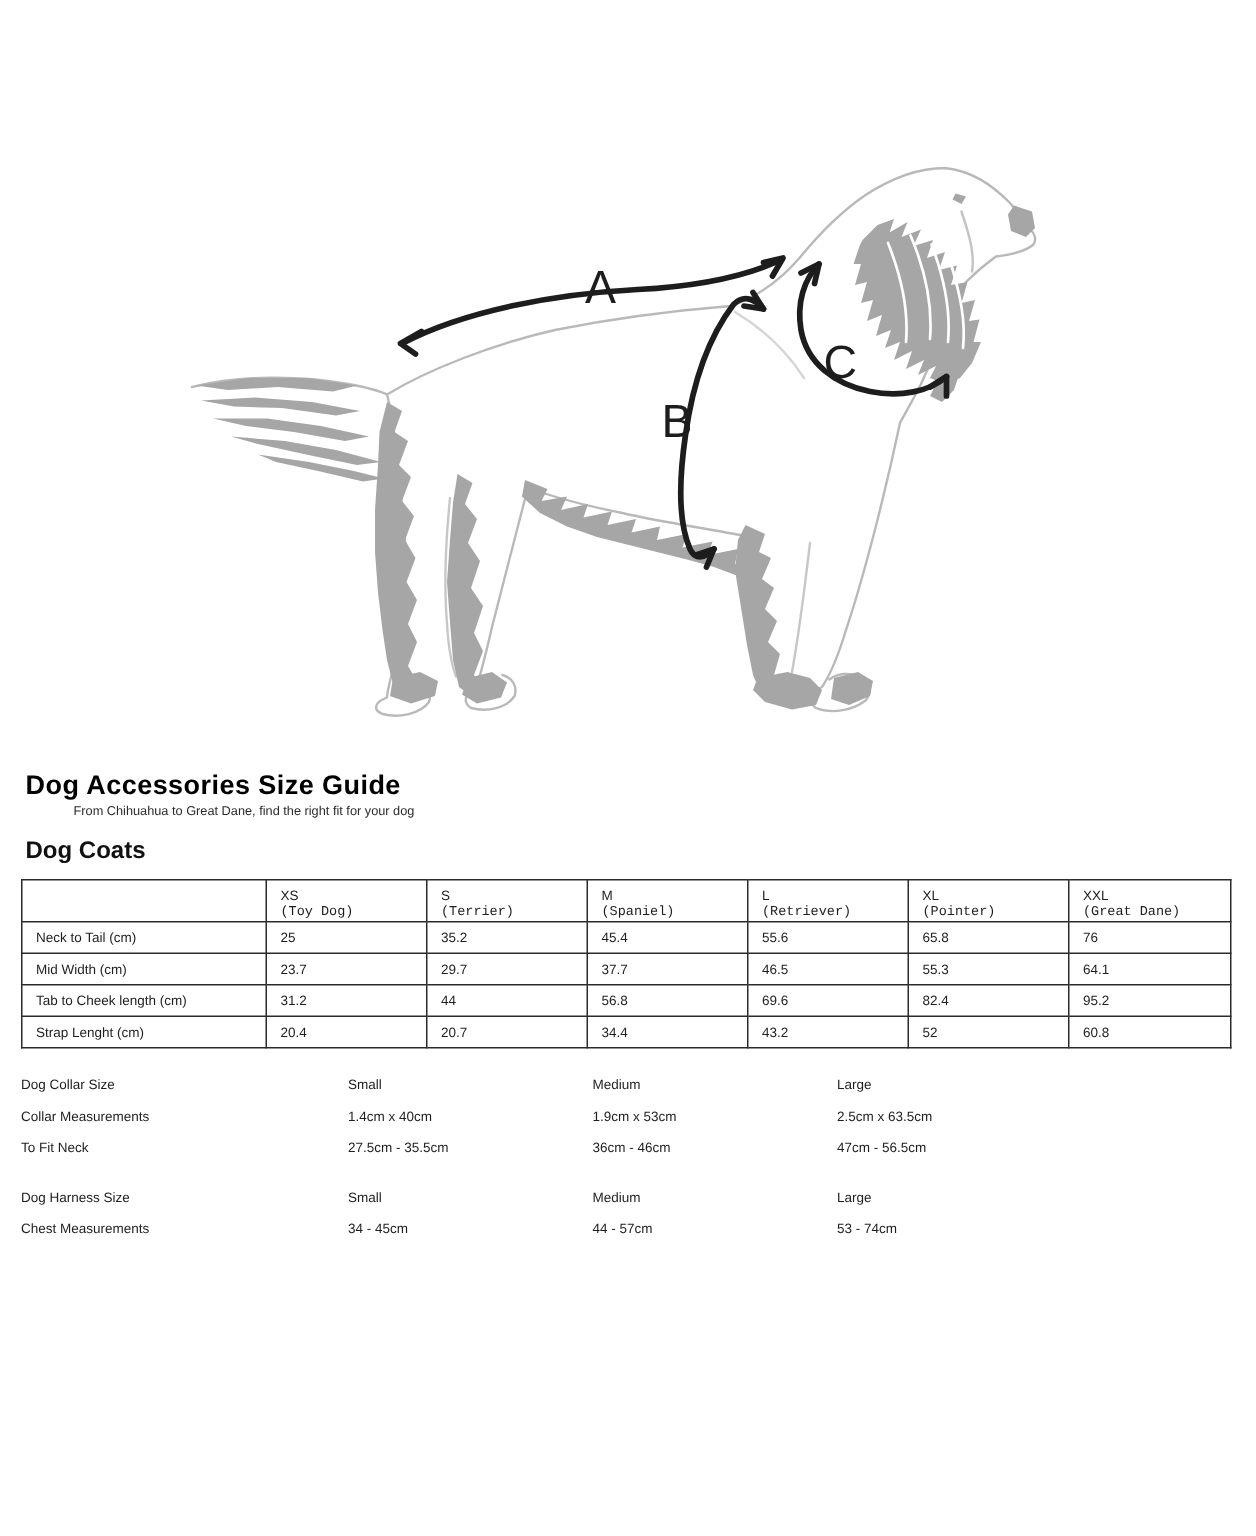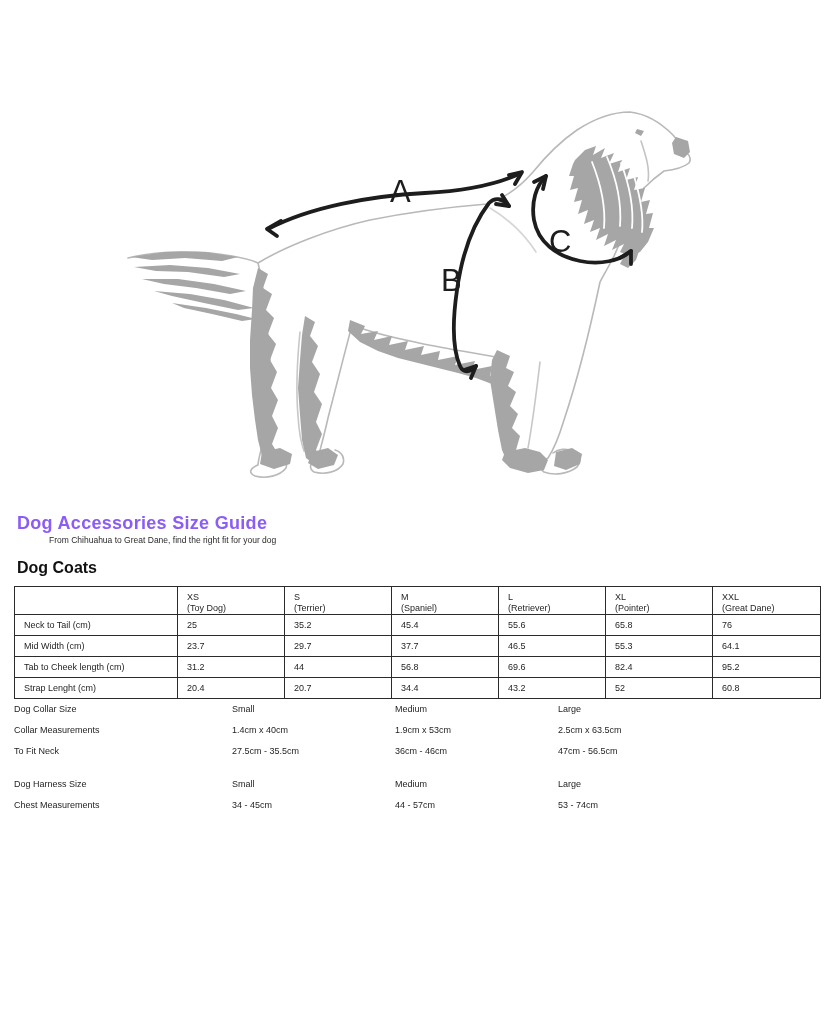--- a/index.html
+++ b/index.html
@@ -10,21 +10,21 @@
     color: #1e1e1e;
     overflow: hidden;
   }
   .diagram-wrap { width: 837px; height: 505px; }
   .diagram-wrap svg { display: block; }
 
   .content { padding: 0 14px; }
 
   h1.page-title {
     font-size: 18px; font-weight: 700; letter-spacing: 0.3px;
-    margin: 8px 0 0 3px; line-height: 20px; color: #8b5cf6;
+    margin: 8px 0 0 3px; line-height: 20px; color: #000000;
   }
   .page-subtitle {
     font-size: 8.5px; margin: 2px 0 0 3px; line-height: 10px; color: #2a2a2a; padding-left: 32px;
   }
   h2.section-heading {
     font-size: 16px; font-weight: 700; line-height: 10px;
     margin: 18px 0 0 3px; color: #111;
   }
   h2.coats-heading { margin-top: 18px; }
   h2.harnesses-heading { margin-top: 11px; }
@@ -36,24 +36,24 @@
     table-layout: fixed;
     font-size: 9px;
   }
   table.coats-table th, table.coats-table td {
     border: 1px solid #2b2b2b;
     font-weight: 400;
     text-align: left;
     padding-left: 9px;
   }
   table.coats-table thead th { height: 28px; vertical-align: top; padding-top: 5px; }
-  table.coats-table thead .breed { margin-top: 1px; }
+  table.coats-table thead .breed { margin-top: 1px; font-family: Liberation Mono, monospace; }
   table.coats-table tbody td { height: 21px; vertical-align: middle; }
 
-  .plain-rows { font-size: 9px; }
+  .plain-rows { margin-top: 14px; font-size: 9px; }
   .plain-rows.harness-rows { margin-top: 12px; }
   .plain-row {
     display: grid;
     grid-template-columns: 218px 163px 163px 1fr;
     height: 21px; line-height: 21px;
   }
   .plain-row > div { white-space: nowrap; }
 </style>
 </head>
 <body>

